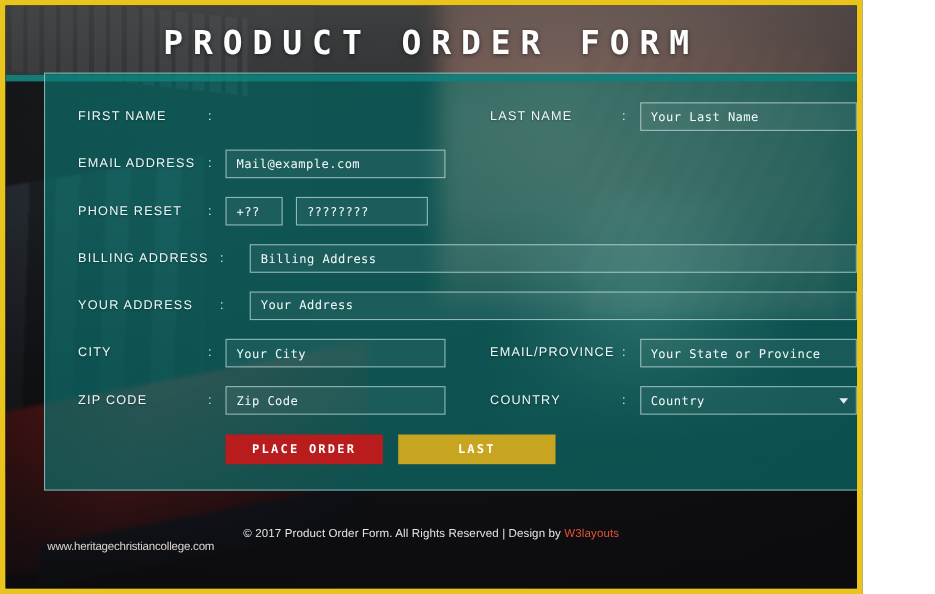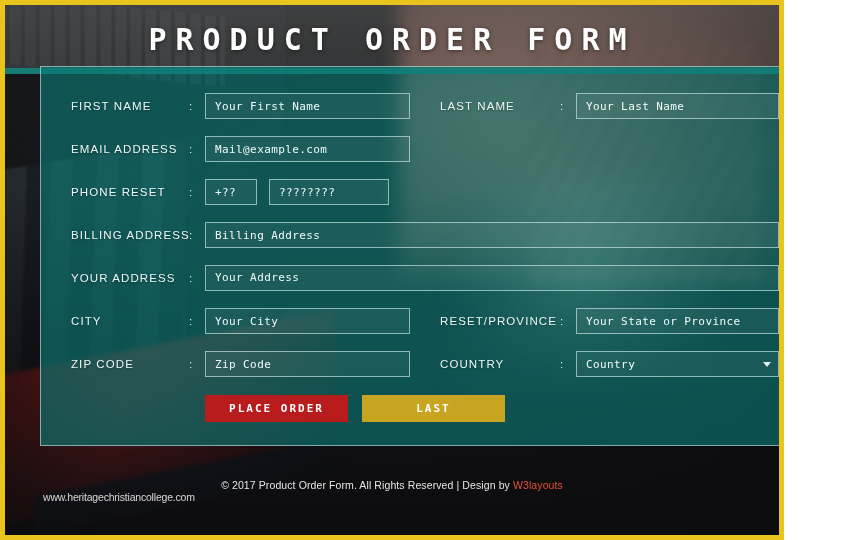--- a/index.html
+++ b/index.html
@@ -130,20 +130,21 @@
     width: 770px; height: 380px;
     background: rgba(12,122,118,0.62);
     border: 1px solid rgba(225,245,245,0.55);
     padding: 26px 30px 0 30px;
   }
 
   .row {
     display: flex;
     align-items: center;
     margin-bottom: 17px;
+    gap: 11px;
   }
   .col {
     display: flex;
     align-items: center;
     flex: 1 1 0;
   }
   .col.left  { max-width: 350px; }
   .col.right { margin-left: 30px; }
 
   .lbl {
@@ -263,21 +264,20 @@
   <div class="header-band"></div>
   <div class="title">PRODUCT ORDER FORM</div>
   <div class="teal-strip"></div>
 
   <div class="panel">
 
     <div class="row">
       <div class="col left">
         <span class="lbl">FIRST NAME</span>
         <span class="colon">:</span>
-        <input class="fld" type="text" placeholder="Your First Name" style="">
       </div>
       <div class="col right">
         <span class="lbl">LAST NAME</span>
         <span class="colon">:</span>
         <input class="fld" type="text" placeholder="Your Last Name" style="">
       </div>
     </div>
 
     <div class="row">
       <div class="col left">
@@ -310,21 +310,21 @@
       <textarea class="fld wide ta" placeholder="Your Address" style=""></textarea>
     </div>
 
     <div class="row">
       <div class="col left">
         <span class="lbl">CITY</span>
         <span class="colon">:</span>
         <input class="fld" type="text" placeholder="Your City" style="">
       </div>
       <div class="col right">
-        <span class="lbl">RESET/PROVINCE</span>
+        <span class="lbl">EMAIL/PROVINCE</span>
         <span class="colon">:</span>
         <input class="fld" type="text" placeholder="Your State or Province" style="">
       </div>
     </div>
 
     <div class="row">
       <div class="col left">
         <span class="lbl">ZIP CODE</span>
         <span class="colon">:</span>
         <input class="fld" type="text" placeholder="Zip Code" style="">

